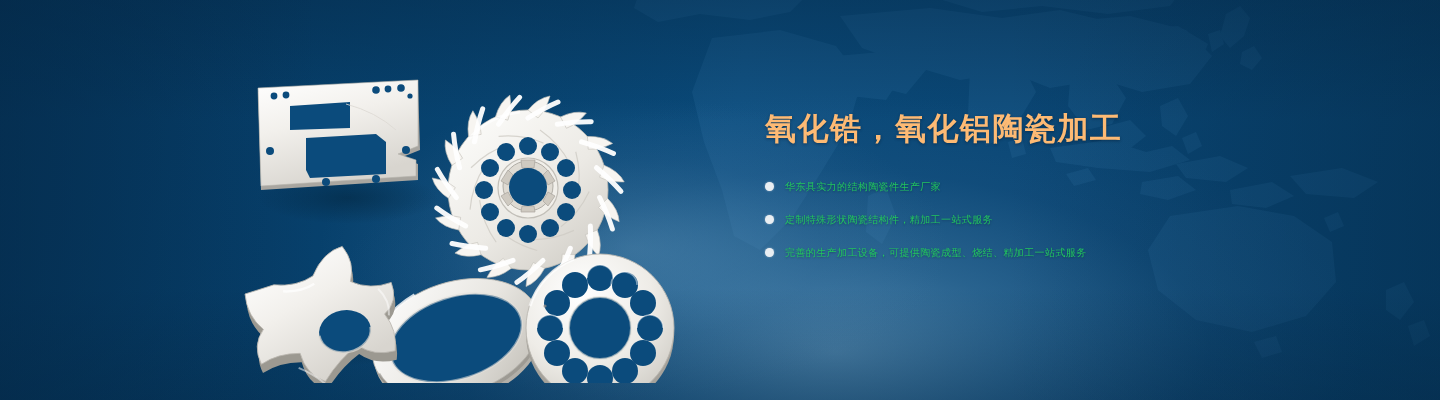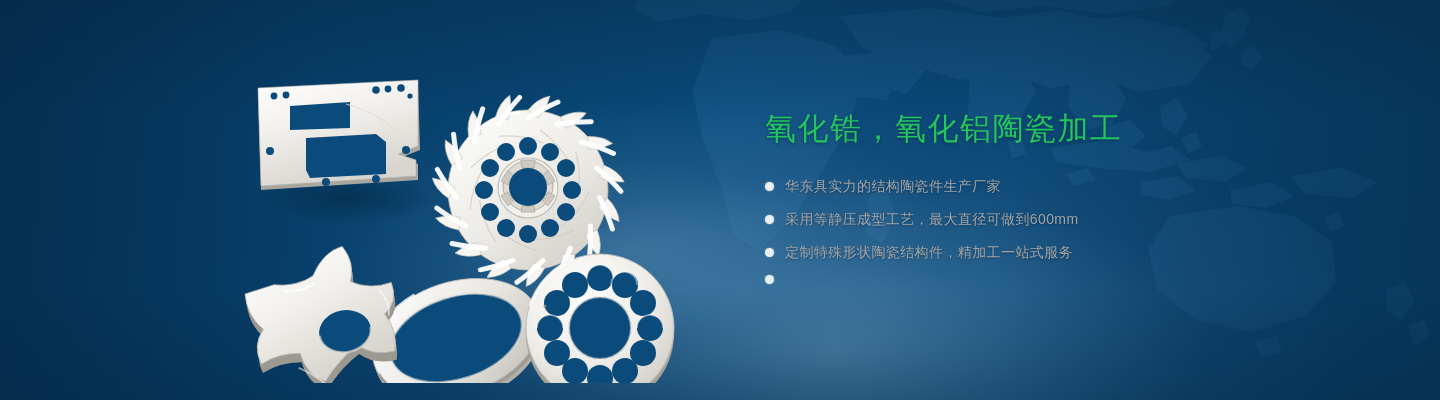--- a/index.html
+++ b/index.html
@@ -43,33 +43,33 @@
     opacity:0.30;
   }
 
   
   #products{position:absolute;left:228px;top:38px;width:470px;height:345px;}
   #products svg{display:block;width:100%;height:100%;}
 
   
   #copy{position:absolute;left:765px;top:108px;width:620px;}
   #headline{
-    font-size:31px;line-height:42px;color:#22c55e;
-    letter-spacing:1.5px;font-weight:400;white-space:nowrap;
+    font-size:31px;line-height:42px;color:#fdba74;
+    letter-spacing:1.5px;font-weight:700;white-space:nowrap;
     text-shadow:0 1px 3px rgba(0,20,40,0.45);
   }
   #bullets{margin-top:26px;list-style:none;}
   .bullet-row{display:flex;align-items:center;margin-bottom:12px;}
   .bullet-dot{
     width:9px;height:9px;border-radius:50%;
     background:#e9eef2;flex:0 0 9px;margin-right:11px;
     box-shadow:0 0 2px rgba(255,255,255,0.5);
   }
   .bullet-text{
-    font-size:14px;line-height:21px;color:#a3a3a3;
+    font-size:10px;line-height:21px;color:#22c55e;
     letter-spacing:0.4px;white-space:nowrap;
     text-shadow:0 1px 2px rgba(0,20,40,0.35);
   }
 </style>
 </head>
 <body>
 
 <div id="banner">
 
   <div class="bg-base"></div>
@@ -355,26 +355,23 @@
 
     <h1 id="headline">氧化锆，氧化铝陶瓷加工</h1>
 
     <ul id="bullets">
       <li class="bullet-row">
         <span class="bullet-dot"></span>
         <span class="bullet-text">华东具实力的结构陶瓷件生产厂家</span>
       </li>
       <li class="bullet-row">
         <span class="bullet-dot"></span>
-        <span class="bullet-text">采用等静压成型工艺，最大直径可做到600mm</span>
-      </li>
-      <li class="bullet-row">
-        <span class="bullet-dot"></span>
         <span class="bullet-text">定制特殊形状陶瓷结构件，精加工一站式服务</span>
       </li>
       <li class="bullet-row">
         <span class="bullet-dot"></span>
+        <span class="bullet-text">完善的生产加工设备，可提供陶瓷成型、烧结、精加工一站式服务</span>
       </li>
     </ul>
 
   </div>
 
 </div>
 
 </body></html>

